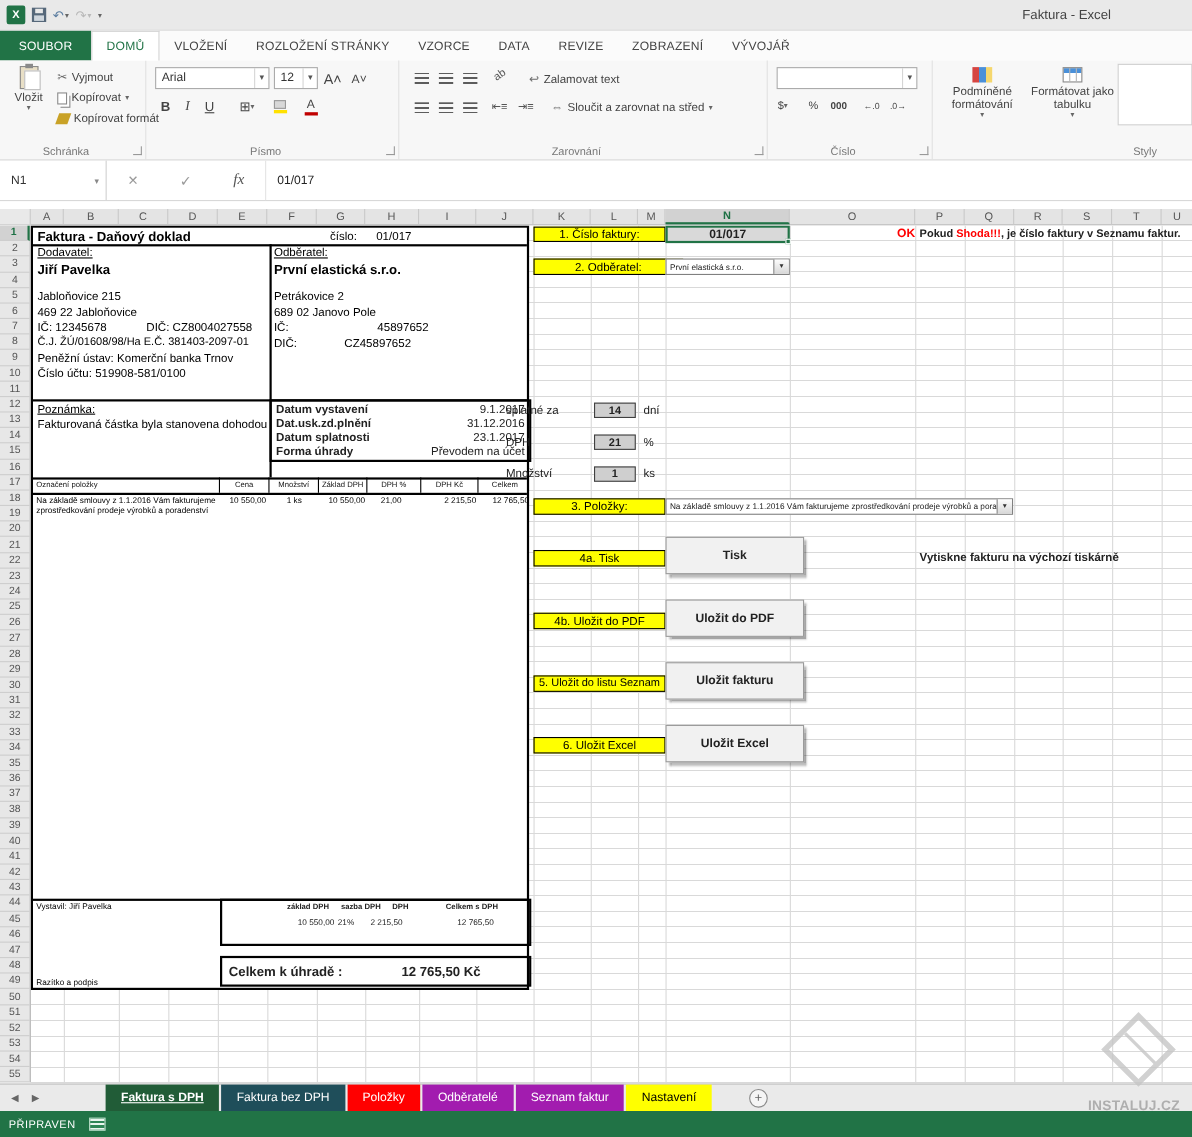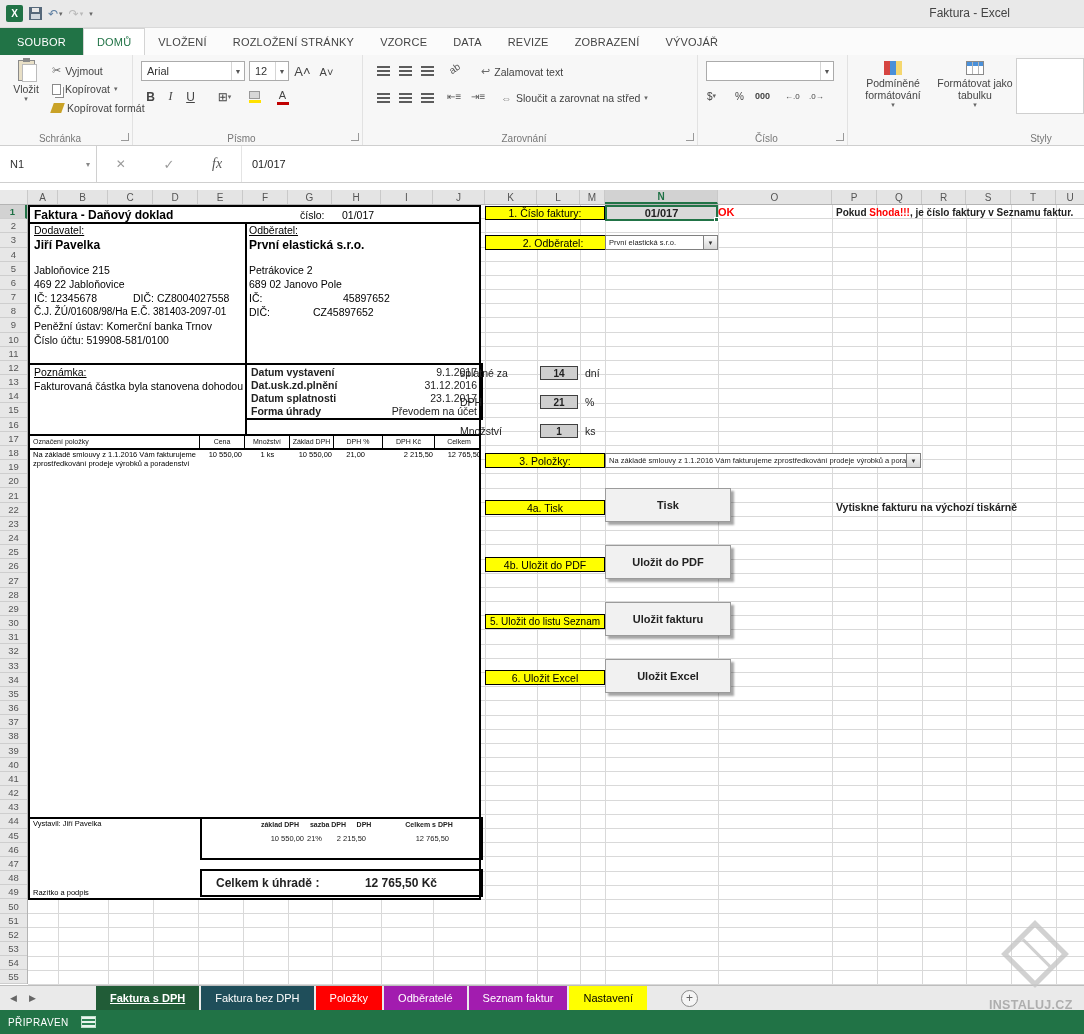--- a/index.html
+++ b/index.html
@@ -98,28 +98,28 @@
 .ithc{display:flex;align-items:center;justify-content:center;border-right:1px solid #000;overflow:hidden;white-space:nowrap}
 .ithead .ithc:nth-child(1){width:170px;justify-content:flex-start;padding-left:3px}
 .ithead .ithc:nth-child(2){width:45px}.ithead .ithc:nth-child(3){width:45px}
 .ithead .ithc:nth-child(4){width:44px}.ithead .ithc:nth-child(5){width:49px}
 .ithead .ithc:nth-child(6){width:52px}.ithead .ithc:nth-child(7){width:48px;border-right:none}
 .small{font-size:7.5px}
 .sumbox{position:absolute;left:170px;top:610px;width:283px;height:43px;border:2px solid #000}
 .sh{position:absolute;top:2px;font-size:7px;font-weight:bold;text-align:center;white-space:nowrap}
 .sv{position:absolute;top:15px;font-size:7.5px;text-align:right;white-space:nowrap}
 .totbox{position:absolute;left:170px;top:662px;width:283px;height:28px;border:2px solid #000;display:flex;align-items:center}
-.totbox .tl{font-weight:bold;font-size:12px;padding-left:14px}
+.totbox .tl{font-weight:bold;font-size:12px;padding-left:6px}
 .totbox .tv{position:absolute;right:44px;font-weight:bold;font-size:12px}
 
 
 .ylab{position:absolute;background:#ffff00;border:1px solid #000;display:flex;align-items:center;justify-content:center;font-size:10.5px;color:#000;z-index:3;white-space:nowrap;overflow:hidden}
 .selcell{position:absolute;left:605px;top:0;width:113px;height:16px;background:#d9d9d9;border:2px solid #217346;display:flex;align-items:center;justify-content:center;font-weight:bold;font-size:11px;z-index:4}
 .fillhandle{position:absolute;right:-3px;bottom:-3px;width:5px;height:5px;background:#217346;border:1px solid #fff}
-.okcell{position:absolute;left:718px;top:1px;width:114px;text-align:left;font-weight:bold;font-size:11px;color:#f00;z-index:3}
+.okcell{position:absolute;left:718px;top:1px;width:114px;text-align:right;font-weight:bold;font-size:11px;color:#f00;z-index:3}
 .hint{position:absolute;left:836px;top:2px;font-size:10px;font-weight:bold;white-space:nowrap;z-index:3}
 .hint .red{color:#f00}
 .scombo{position:absolute;background:#fff;border:1px solid #808080;display:flex;align-items:stretch;z-index:3}
 .scombo .sct{flex:1;font-size:7.5px;display:flex;align-items:center;padding-left:3px;overflow:hidden;white-space:nowrap}
 .scombo .scd{width:14px;background:linear-gradient(#fdfdfd,#d7d7d7);border-left:1px solid #808080;display:flex;align-items:center;justify-content:center;font-size:6px;color:#333}
 .plab{position:absolute;width:76px;text-align:left;font-size:10.5px;z-index:3;white-space:nowrap}
 .gbox{position:absolute;left:540px;width:38px;height:14px;background:#cfcfcf;border:1px solid #404040;display:flex;align-items:center;justify-content:center;font-size:10px;font-weight:bold;z-index:3}
 .unit{position:absolute;left:585px;font-size:10.5px;z-index:3}
 .abtn{position:absolute;left:605px;width:126px;height:34px;background:#f1f1f1;border:1px solid #9b9b9b;box-shadow:3px 3px 2px rgba(0,0,0,.35);display:flex;align-items:center;justify-content:center;font-weight:bold;font-size:11px;z-index:3}
 .bhint{position:absolute;left:836px;font-size:10.5px;font-weight:bold;white-space:nowrap;z-index:3}

